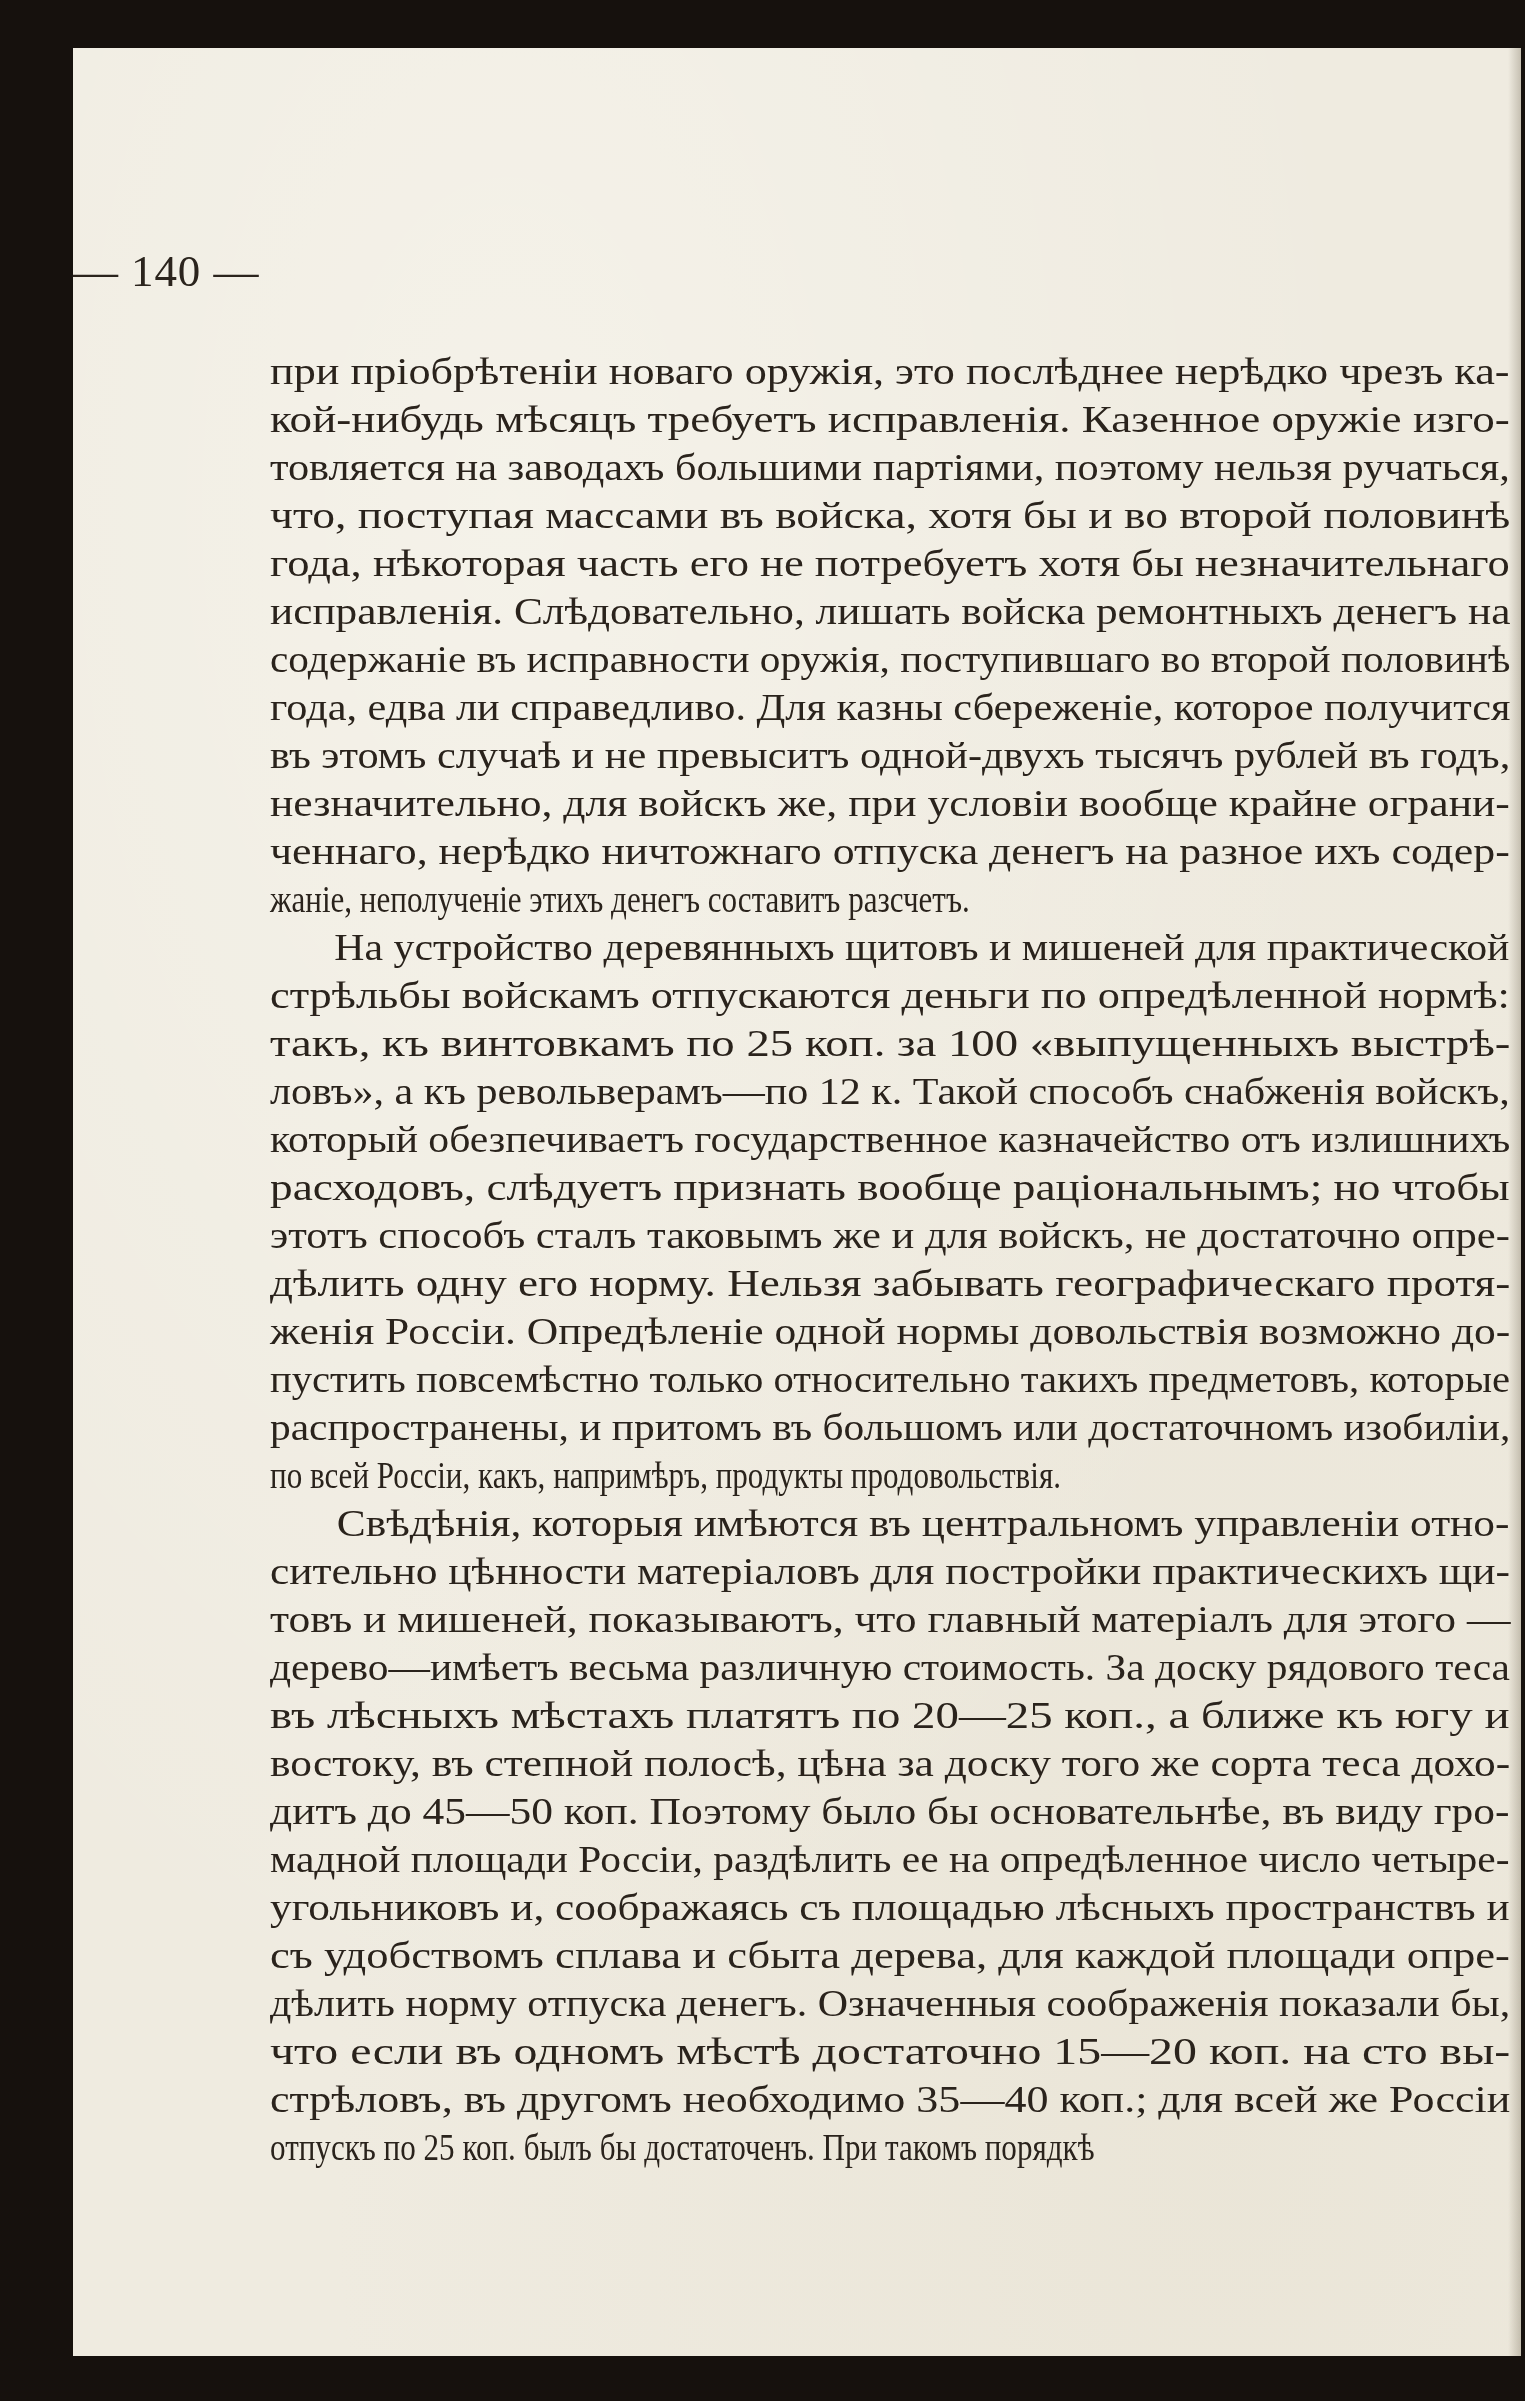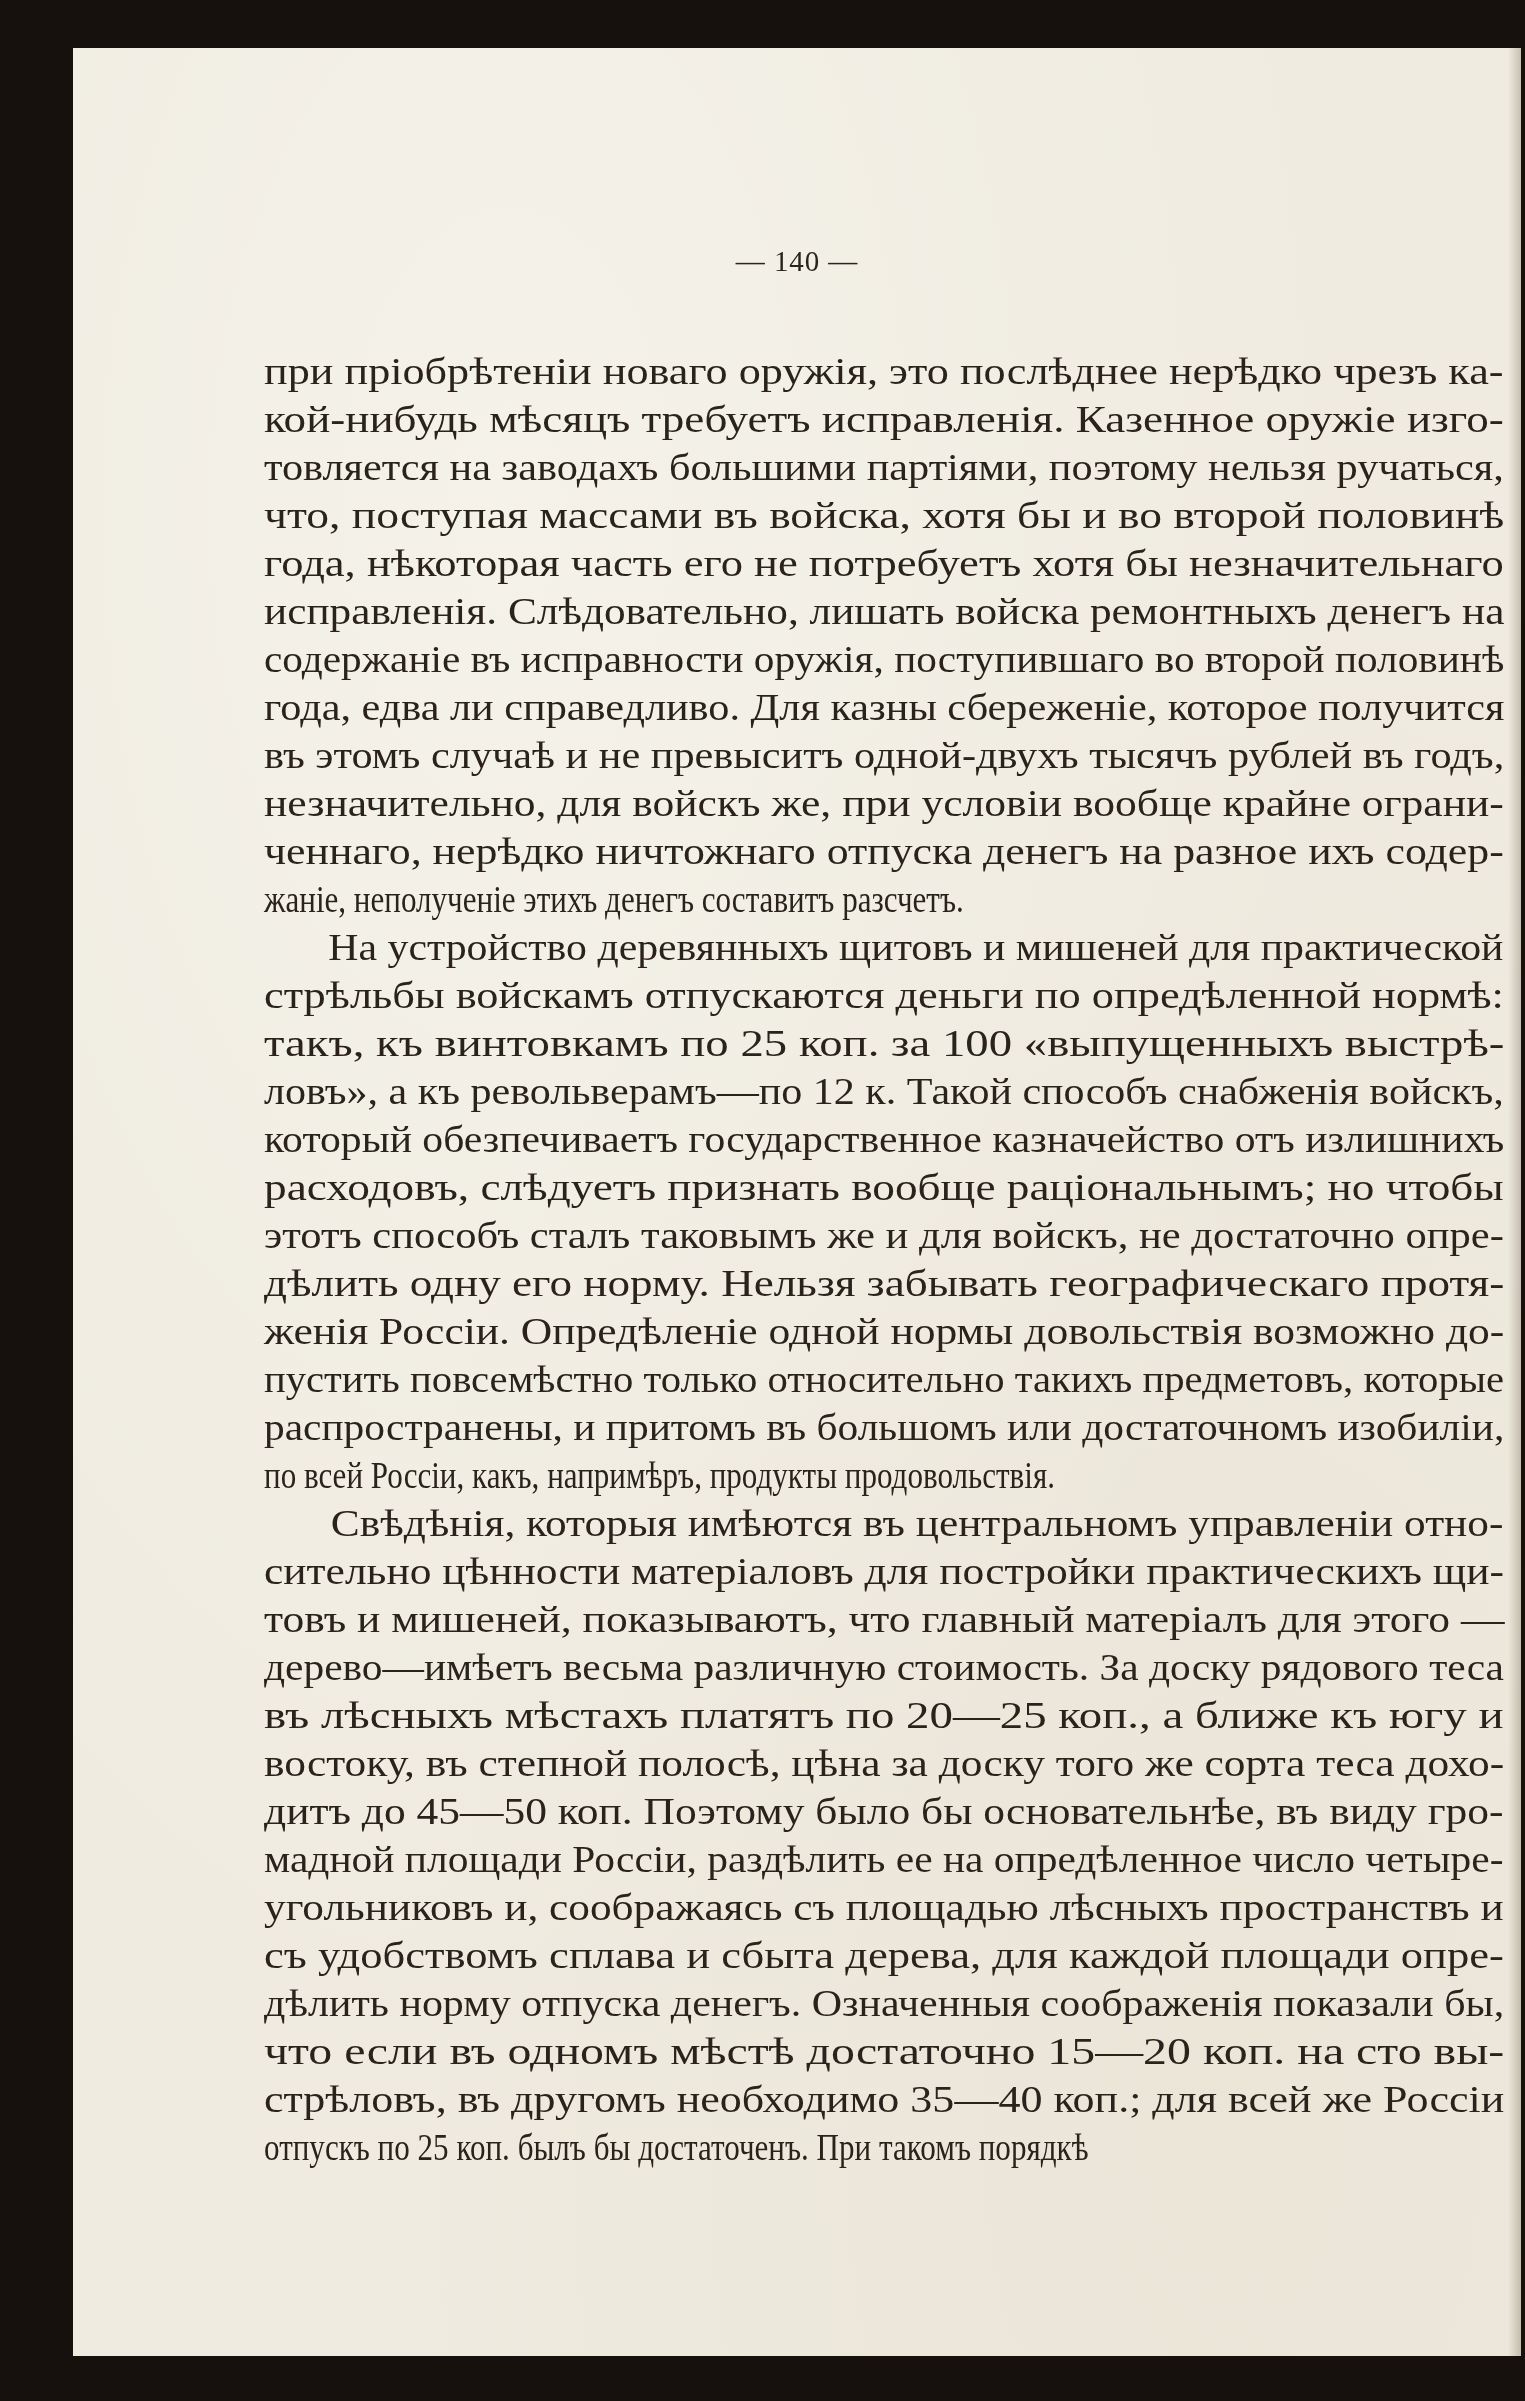--- a/index.html
+++ b/index.html
@@ -30,29 +30,28 @@
       top: 0;
       width: 12.6px;
       height: 100%;
       background: linear-gradient(to right, rgba(0,0,0,0), rgba(120,110,90,0.35));
     }
     .page-number {
       position: absolute;
       left: 0;
       width: 100%;
       top: 197px;
-      text-align: center;
       font-family: "Liberation Serif", serif;
-      font-size: 29px;
+      font-size: 45px;
       color: #2b241d;
       letter-spacing: 0.9px;
     }
     .text-block {
       position: absolute;
-      left: 191px;
+      left: 197px;
       top: 300px;
       width: 1233px;
       font-family: "Liberation Serif", serif;
       font-size: 37px;
       line-height: 48px;
       color: #2a231c;
     }
     .line {
       display: block;
       white-space: nowrap;

